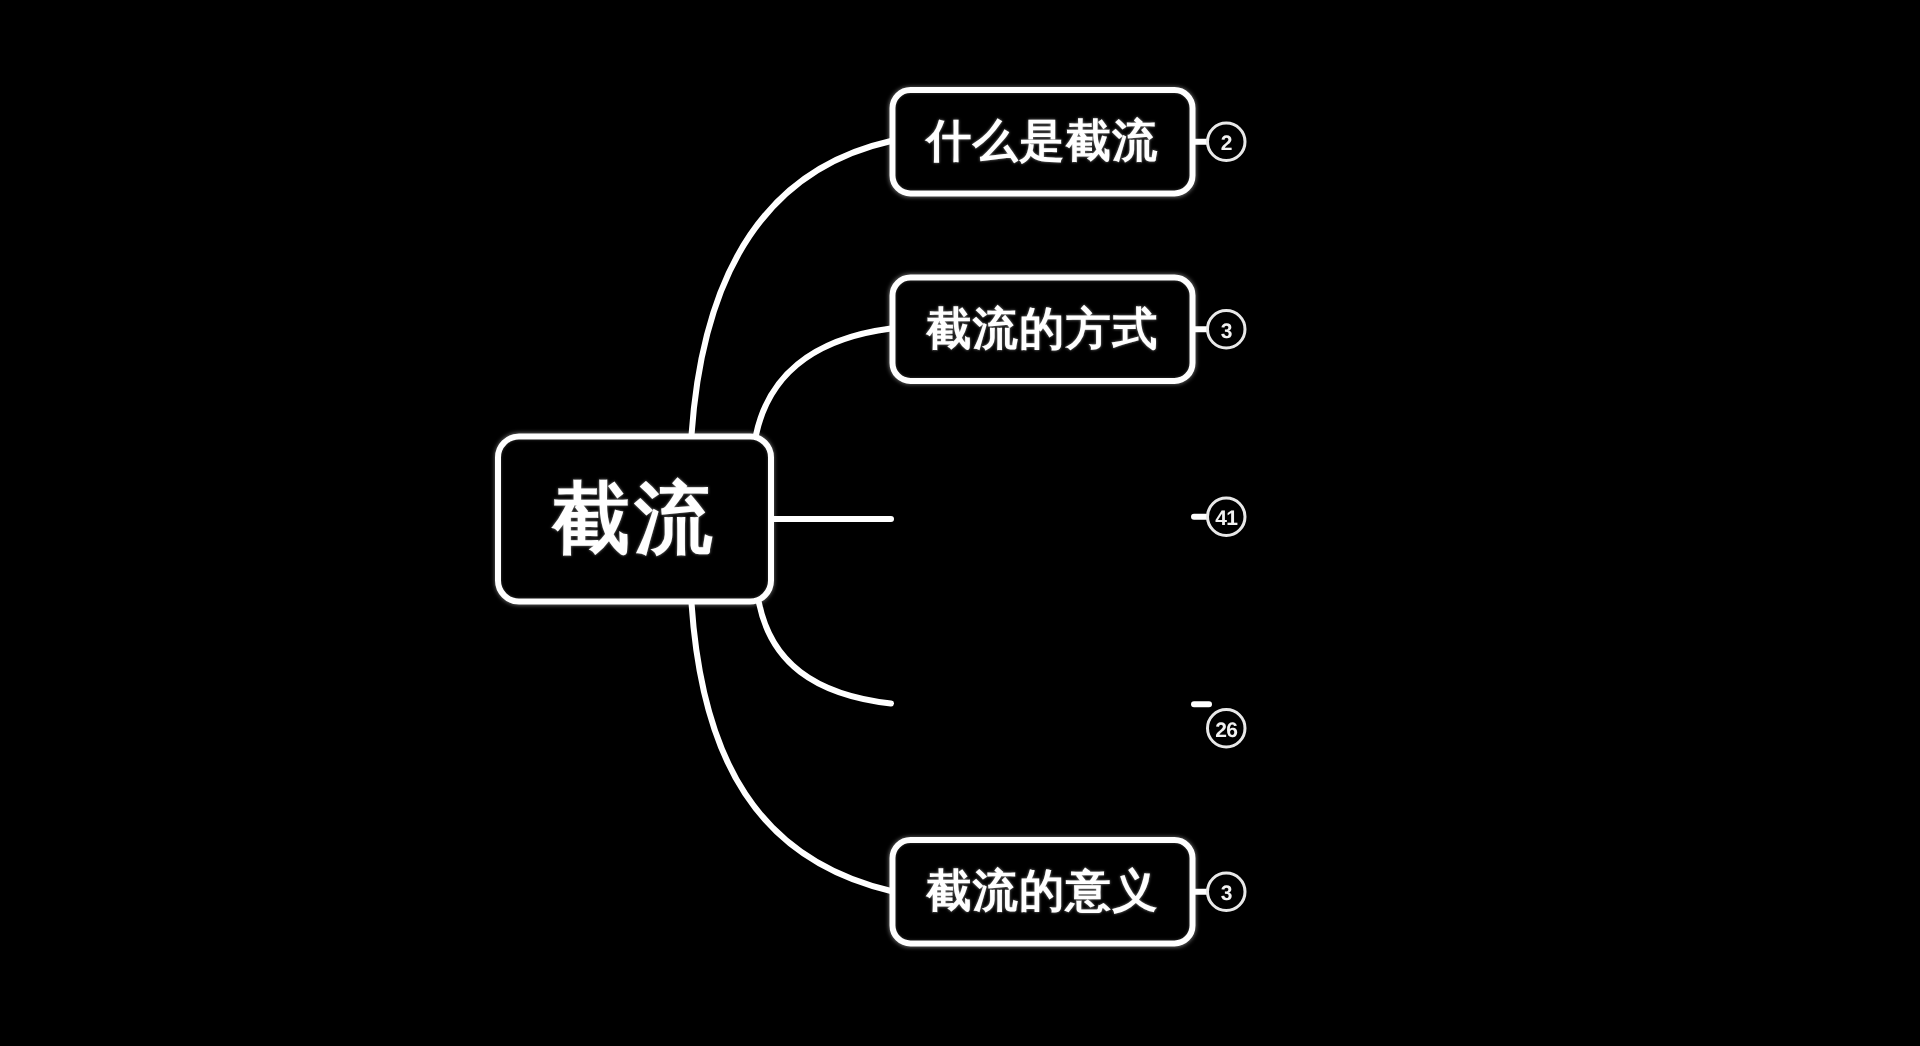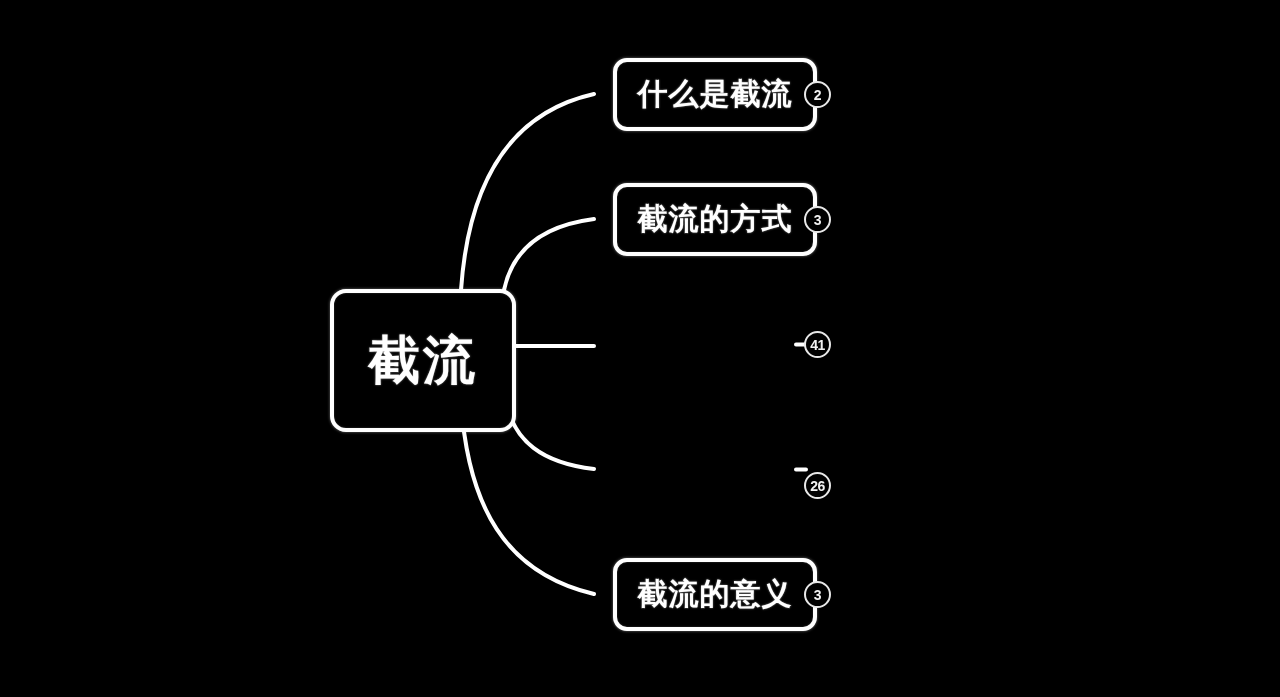--- a/index.html
+++ b/index.html
@@ -40,30 +40,30 @@
   }
   .node span {
     font-weight: bold;
     white-space: nowrap;
     text-shadow: 0 0 2px rgba(255,255,255,0.55);
   }
   .root-node {
     left: 330px;
     top: 289px;
     width: 186px;
-    height: 143px;
+    height: 114px;
     border-radius: 16px;
     align-items: center;
   }
   .root-node span {
     font-size: 52px;
     letter-spacing: 3px;
   }
   .branch-node {
-    left: 613px;
+    left: 593px;
     width: 204px;
     height: 73px;
     border-radius: 14px;
   }
   .branch-node span {
     font-size: 30px;
     letter-spacing: 1px;
   }
   .b0 { top: 58px; }
   .b1 { top: 183px; }

